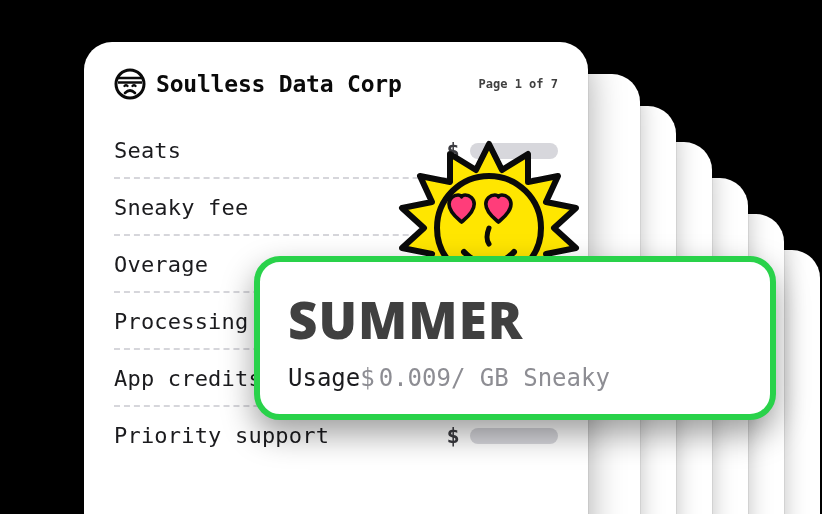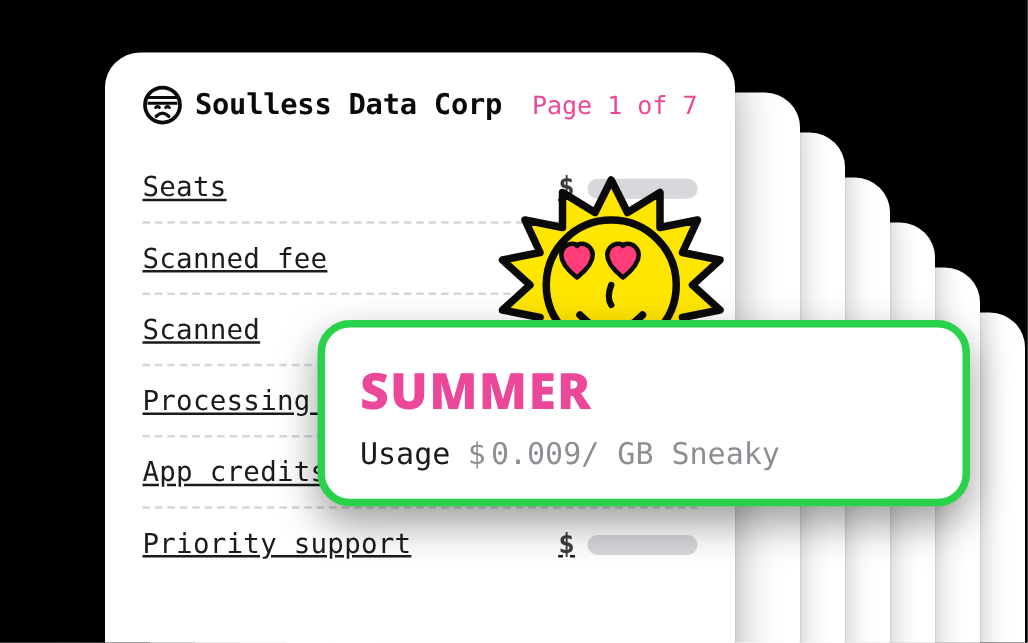--- a/index.html
+++ b/index.html
@@ -46,35 +46,34 @@
     width: 32px; height: 32px;
     flex: 0 0 32px;
   }
   .brand-name {
     font-size: 23px;
     font-weight: 800;
     color: #0a0a0a;
     letter-spacing: -0.2px;
   }
   .pager {
-    font-size: 20px;
-    color: #ec4899;
-    font-weight: 400;
+    font-size: 12px;
+    color: #404040;
+    font-weight: 700;
   }
 
   .line {
     display: flex;
     align-items: flex-end;
     justify-content: space-between;
     padding: 16px 0 14px;
     border-bottom: 2px dashed #d6d6db;
     font-size: 22px;
     color: #1b1b1e;
     letter-spacing: 0.2px;
-    text-decoration: underline;
   }
   .line:last-child { border-bottom: none; gap: 25px; }
   .line .label {}
   .line .amount {
     display: flex;
     align-items: center;
     gap: 10px;
     color: #5a5a61;
   }
   .dollar {
@@ -109,29 +108,28 @@
     background: #fff;
     border: 6px solid #29d24a;
     border-radius: 26px;
     padding: 22px 28px 22px 28px;
     box-shadow: 0 14px 32px rgba(0,0,0,0.38);
     z-index: 10;
   }
   .callout h2 {
     font-family: system-ui, -apple-system, "Segoe UI", Roboto, sans-serif;
     font-weight: 900;
-    font-size: 40px;
+    font-size: 51px;
     letter-spacing: 1px;
-    color: #ec4899;
+    color: #404040;
     margin-bottom: 10px;
   }
   .callout .usage-row {
     display: flex;
     align-items: baseline;
-    gap: 14px;
     font-size: 24px;
   }
   .callout .usage-label {
     color: #1b1b1e;
     font-family: ui-monospace, "SF Mono", "Menlo", "Consolas", monospace;
   }
   .callout .usage-price {
     color: #8d8d93;
     font-family: ui-monospace, "SF Mono", "Menlo", "Consolas", monospace;
   }
@@ -171,28 +169,28 @@
     </div>
 
     <div class="line">
       <span class="label">Seats</span>
       <span class="amount">
         <span class="dollar">$</span>
         <span class="redacted"></span>
       </span>
     </div>
     <div class="line">
-      <span class="label">Scanned fee</span>
-      <span class="amount">
-        <span class="dollar">$</span>
-        <span class="redacted"></span>
-      </span>
-    </div>
-    <div class="line">
-      <span class="label">Scanned</span>
+      <span class="label">Sneaky fee</span>
+      <span class="amount">
+        <span class="dollar">$</span>
+        <span class="redacted"></span>
+      </span>
+    </div>
+    <div class="line">
+      <span class="label">Overage</span>
       <span class="amount">
         <span class="dollar">$</span>
         <span class="redacted"></span>
       </span>
     </div>
     <div class="line">
       <span class="label">Processing fee</span>
       <span class="amount">
         <span class="dollar">$</span>
         <span class="redacted"></span>

